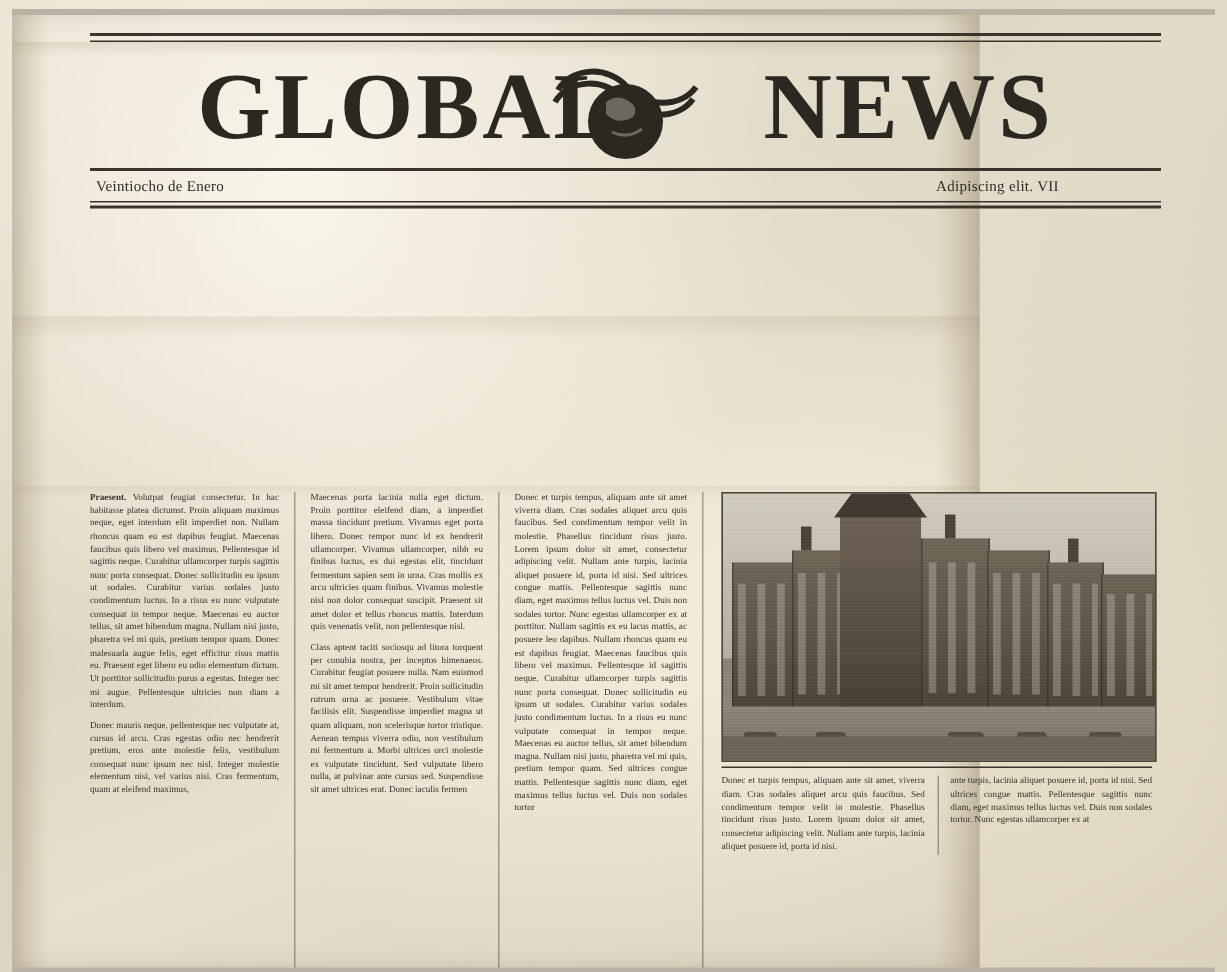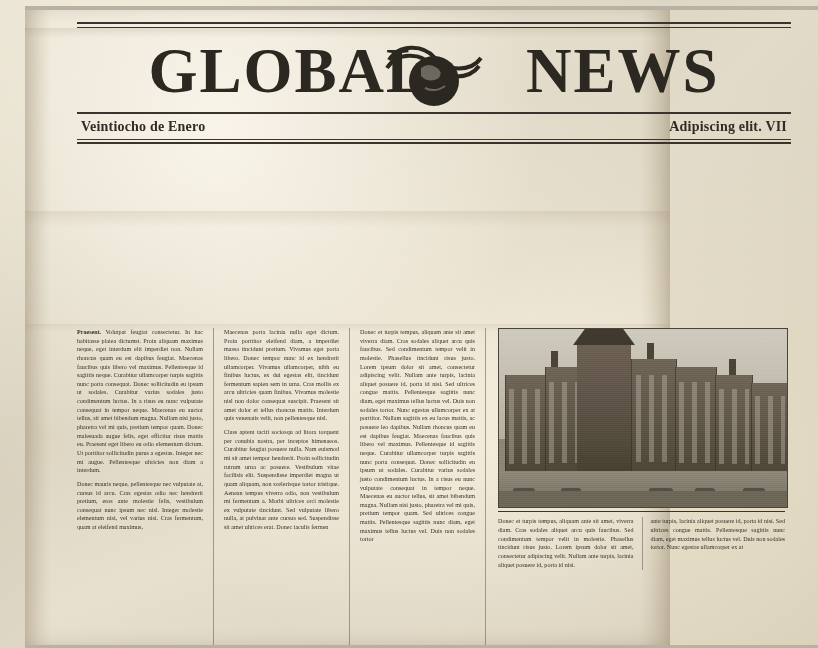--- a/index.html
+++ b/index.html
@@ -22,21 +22,21 @@
       radial-gradient(ellipse at 20% 10%, rgba(255,250,235,0.65) 0%, rgba(255,250,235,0) 55%),
       radial-gradient(ellipse at 85% 80%, rgba(245,235,210,0.5) 0%, rgba(245,235,210,0) 60%),
       linear-gradient(135deg, #ded7c6 0%, #d8d0bd 30%, #e2dbca 55%, #cfc6b1 100%);
     box-sizing: border-box;
     overflow: hidden;
   }
 
   
   #paper {
     position: absolute;
-    left: 25px;
+    left: 8px;
     top: 6px;
     width: 645px;
     height: 642px;
     background:
       radial-gradient(ellipse at 30% 20%, rgba(255,252,242,0.75) 0%, rgba(255,252,242,0) 50%),
       radial-gradient(ellipse at 75% 60%, rgba(255,248,232,0.55) 0%, rgba(255,248,232,0) 55%),
       linear-gradient(160deg, #e9e3d4 0%, #e4ddcc 25%, #ded6c3 50%, #e7e0cf 70%, #d9d0bc 100%);
     box-shadow: 0 0 18px rgba(90,80,60,0.25) inset;
   }
 
@@ -106,29 +106,29 @@
   .masthead-rule-bottom {
     border-top: 2px solid #3a342c;
     margin: 6px 22px 0 22px;
   }
 
   .dateline {
     display: flex;
     justify-content: space-between;
     align-items: center;
     font-family: "Liberation Serif", serif;
-    font-size: 14px;
-    font-weight: bold;
+    font-size: 10px;
+    font-weight: normal;
     color: #302c26;
     padding: 5px 26px 4px 26px;
     letter-spacing: 0.2px;
   }
   .dateline .center { flex: 1; text-align: center; }
   .dateline .left { width: 210px; text-align: left; }
-  .dateline .right { width: 210px; text-align: right; }
+  .dateline .right { width: 210px; text-align: center; }
 
   .dateline-rule {
     border-top: 1px solid #3a342c;
     margin: 0 22px 0 22px;
   }
   .dateline-rule2 {
     border-top: 2px solid #3a342c;
     margin: 2px 22px 0 22px;
   }
 

